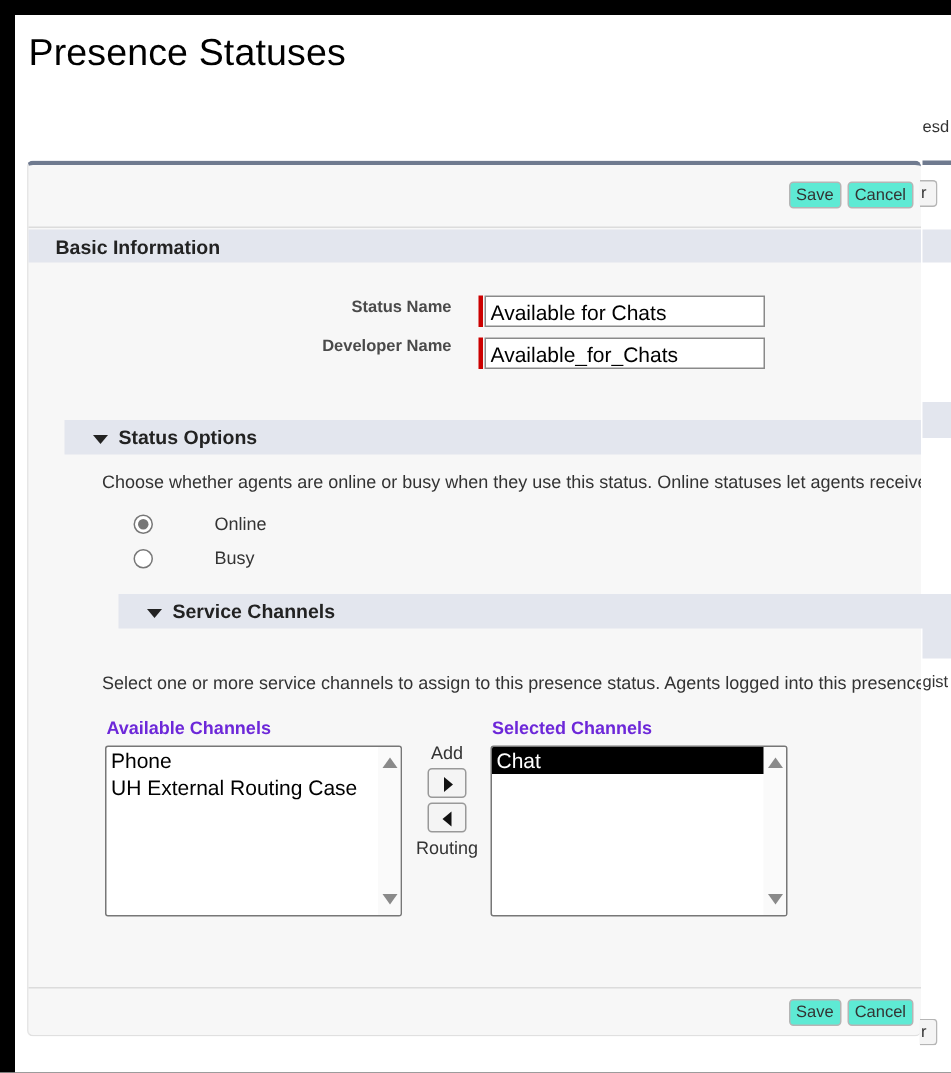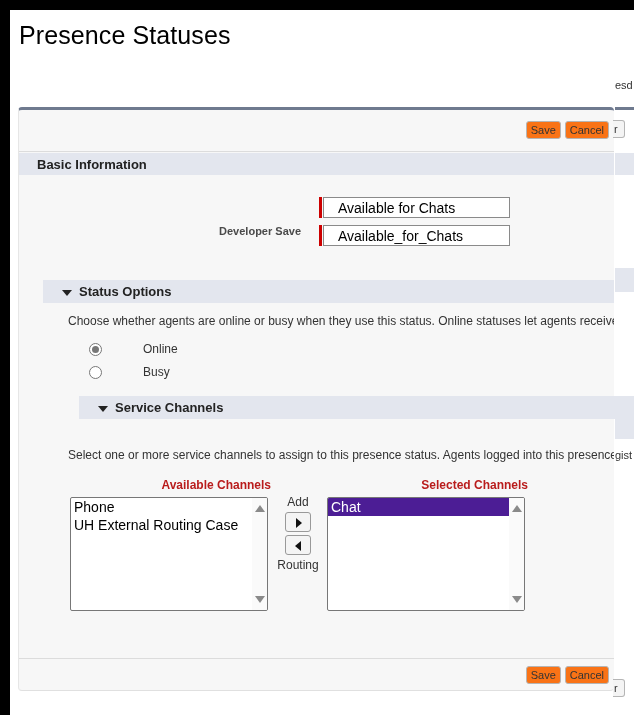--- a/index.html
+++ b/index.html
@@ -56,21 +56,21 @@
       right: 5px;
       display: flex;
       gap: 4px;
     }
     .btn {
       height: 18px;
       padding: 0 4px;
       font-family: "Liberation Sans", sans-serif;
       font-size: 11px;
       color: #333;
-      background: #f97316;
+      background: #5eead4;
       border: 1px solid #b5b5b5;
       border-radius: 3px;
       line-height: 16px;
       cursor: pointer;
     }
     .btn-top { top: 11px; }
     .btn-bottom { top: 556px; }
     .sep-top {
       position: absolute; left: 0; right: 0; top: 41px;
       border-top: 1px solid #dcdcdc;
@@ -121,21 +121,21 @@
       background: #c00;
     }
     .text-input {
       position: absolute;
       height: 21px;
       width: 187px;
       border: 1px solid #8a8a8a;
       background: #fff;
       font-family: "Liberation Sans", sans-serif;
       font-size: 14px;
-      padding: 0 14px;
+      padding: 0 3px;
       color: #000;
     }
     .section-desc {
       position: absolute;
       left: 49px;
       font-size: 12px;
       color: #333;
       white-space: nowrap;
       width: 546px;
       overflow: hidden;
@@ -162,40 +162,40 @@
       position: absolute;
       left: 2px; top: 2px;
       width: 7px; height: 7px;
       border-radius: 50%;
       background: #777;
     }
     .col-label {
       position: absolute;
       font-size: 12px;
       font-weight: bold;
-      color: #b91c1c;
-      text-align: right;
+      color: #6d28d9;
+      text-align: left;
     }
     .listbox {
       position: absolute;
       background: #fff;
       border: 1px solid #777;
       border-radius: 2px;
       overflow: hidden;
     }
     .listbox .opt {
       font-size: 14px;
       line-height: 18px;
       padding-left: 3px;
       color: #000;
       width: 183px;
       white-space: nowrap;
     }
     .listbox .opt.selected {
-      background: #4c1d95;
+      background: #000000;
       color: #fff;
     }
     .scroll {
       position: absolute;
       right: 0; top: 0; bottom: 0;
       width: 15px;
       background: #fafafa;
     }
     .arrow-up, .arrow-down {
       position: absolute;
@@ -278,24 +278,25 @@
   <div class="panel">
 
     <div class="btn-row btn-top">
       <button class="btn">Save</button>
       <button class="btn">Cancel</button>
     </div>
     <div class="sep-top"></div>
 
     <div class="section-header basic-header">Basic Information</div>
 
+    <div class="field-label" style="left:82px; top:89px;">Status Name</div>
     <div class="req-bar" style="left:300px; top:87px;"></div>
     <input class="text-input" style="left: 304px; top: 87px;" type="text" value="Available for Chats">
 
-    <div class="field-label" style="left:82px; top:115px;">Developer Save</div>
+    <div class="field-label" style="left:82px; top:115px;">Developer Name</div>
     <div class="req-bar" style="left:300px; top:115px;"></div>
     <input class="text-input" style="left: 304px; top: 115px;" type="text" value="Available_for_Chats">
 
     <div class="section-header sub-header" style="top:170px;">
       <span class="tri"></span>
       <span class="lbl">Status Options</span>
     </div>
     <div class="section-desc" style="top:204px;">Choose whether agents are online or busy when they use this status. Online statuses let agents receive work items.</div>
 
     <div class="radio-row" style="top:232px;">

